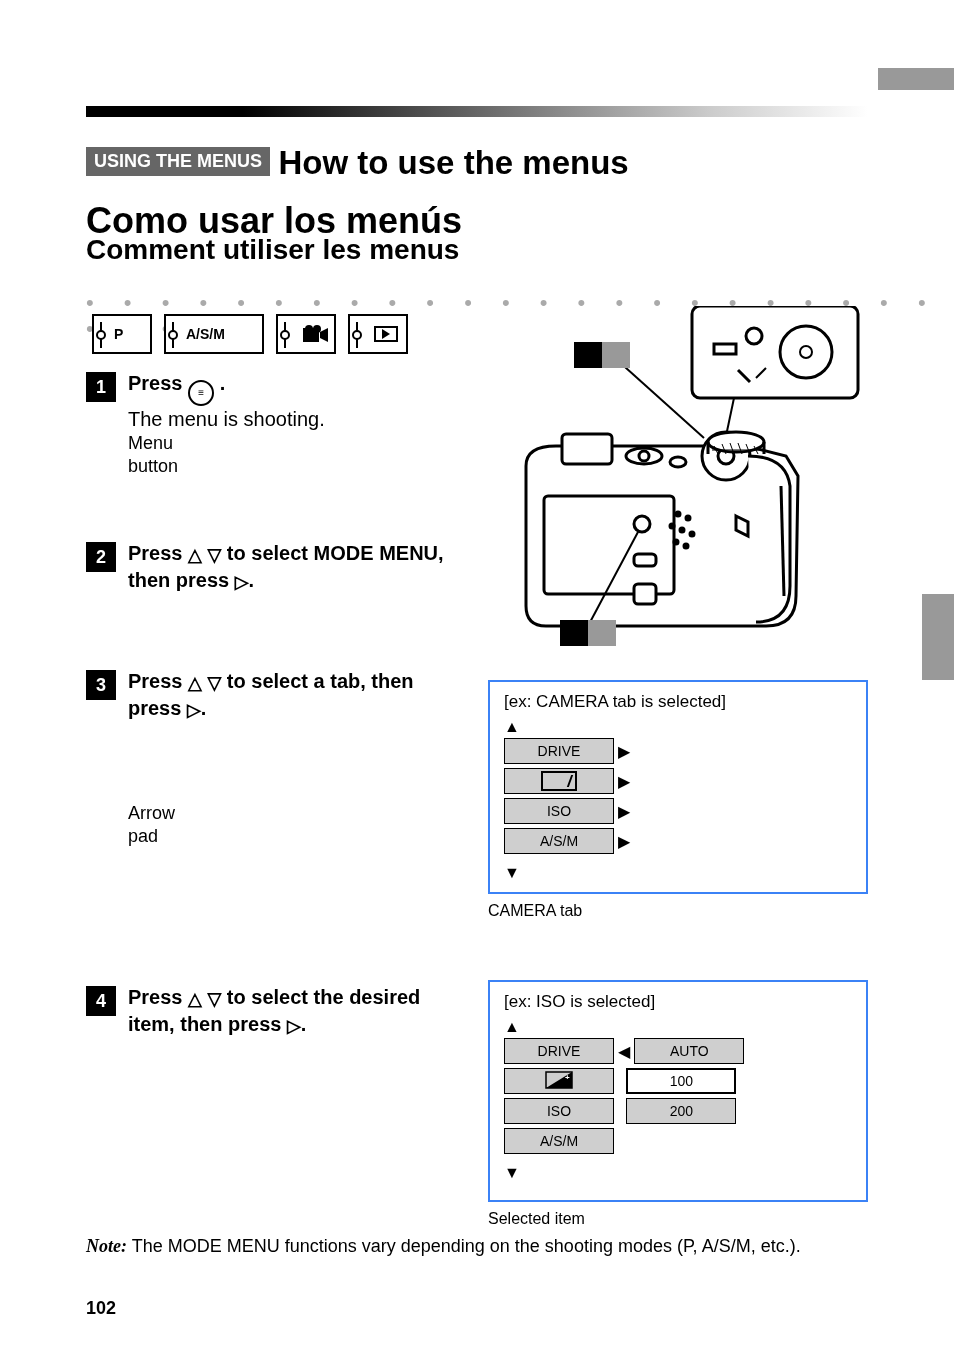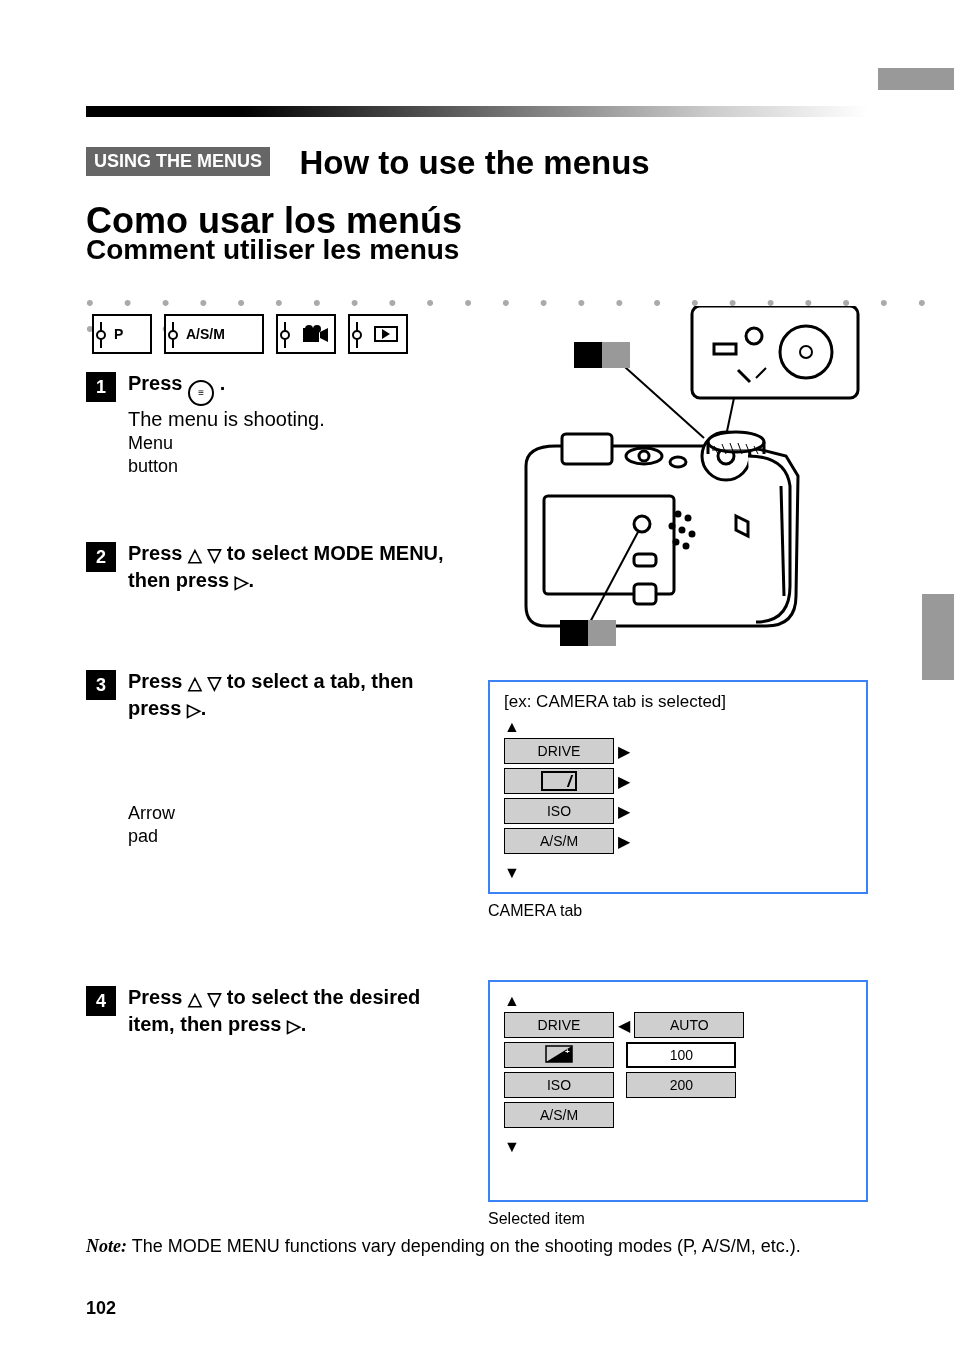--- a/index.html
+++ b/index.html
@@ -5,21 +5,21 @@
   * { box-sizing: border-box; margin: 0; padding: 0; }
   body { width: 954px; height: 1346px; background: #fff; font-family: Arial, Helvetica, sans-serif; position: relative; color: #000; }
 
   .side-tab { position: absolute; right: 0; background: #999; }
   .side-tab-top { top: 68px; width: 76px; height: 22px; }
   .side-tab-mid { top: 594px; width: 32px; height: 86px; }
 
   .gradient-bar { position: absolute; left: 86px; top: 106px; width: 782px; height: 11px; background: linear-gradient(to right, #000 0%, #000 20%, #ccc 80%, #fff 100%); }
 
   .title-row { position: absolute; left: 86px; top: 144px; }
-  .title-block { display: inline-block; background: #666; color: #fff; padding: 4px 8px; margin-right: 25px; font-size: 18px; font-weight: bold; }
+  .title-block { display: inline-block; background: #666; color: #fff; padding: 4px 8px; margin-right: 4px; font-size: 18px; font-weight: bold; }
   .title-text { display: inline-block; font-size: 33px; font-weight: bold; vertical-align: middle; }
   .subtitle { position: absolute; left: 86px; top: 200px; font-size: 36px; font-weight: bold; }
   .subtitle2 { position: absolute; left: 86px; top: 234px; font-size: 28px; font-weight: bold; }
 
   .dots { position: absolute; left: 86px; top: 290px; font-size: 22px; letter-spacing: 12px; color: #aaa; }
 
   .icon-row { position: absolute; left: 92px; top: 314px; display: flex; gap: 12px; align-items: center; }
   .mode-icon { width: 60px; height: 40px; border: 2px solid #000; position: relative; background: #fff; }
   .mode-icon2 { width: 100px; }
   .mode-icon .lever { position: absolute; left: 6px; top: 6px; width: 2px; height: 26px; background: #000; }
@@ -238,20 +238,21 @@
   <div class="screen-row">
       <div class="screen-cell">A/S/M</div>
       <div class="screen-arrow">▶</div>
     </div>
   <div style="height:8px;"></div>
   <div class="screen-up">▼</div>
 </div>
 <div class="screen-caption cap1">CAMERA tab</div>
 
 <div class="screen-box sb2">
+  <div class="screen-title">[ex: ISO is selected]</div>
   <div class="screen-up">▲</div>
   <div class="screen-row">
     <div class="screen-cell">DRIVE</div>
     <div class="screen-arrow">◀</div>
     <div class="screen-cell">AUTO</div>
   </div>
   <div class="screen-row">
     <div class="screen-cell">
       <span class="sharp-icon"><svg viewBox="0 0 28 18">
             <rect x="1" y="1" width="26" height="16" fill="none" stroke="#000" stroke-width="1.5"></rect>

